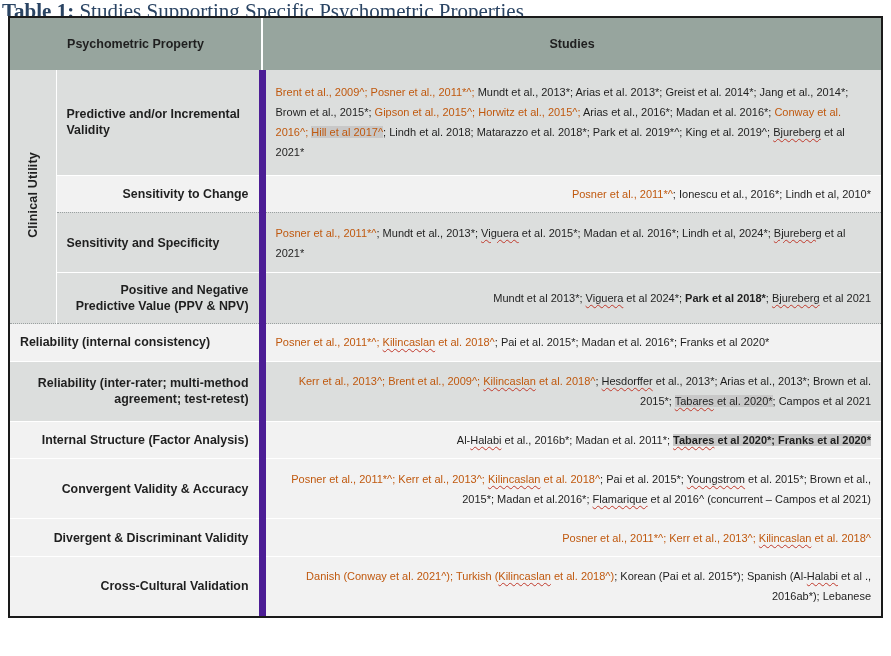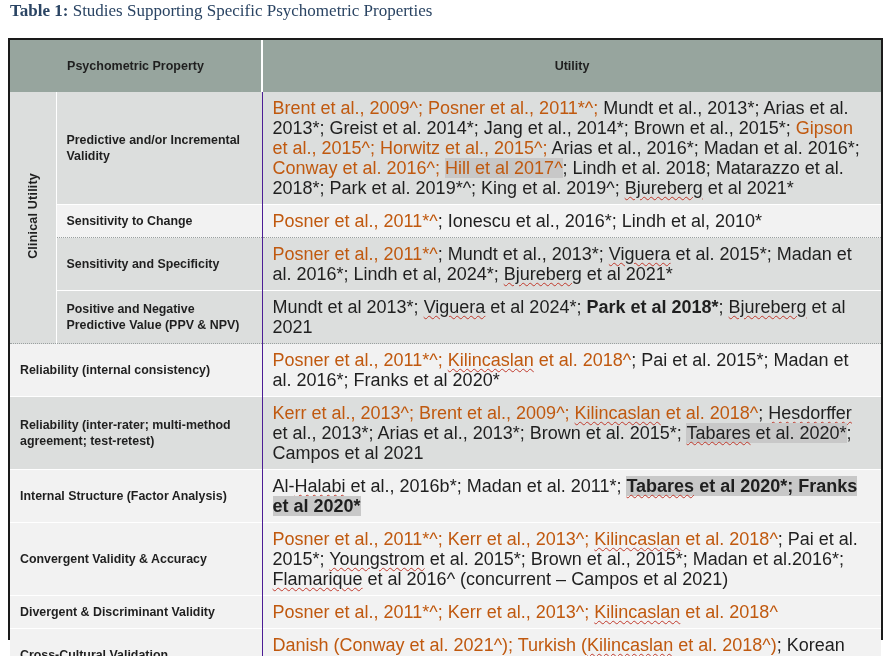--- a/index.html
+++ b/index.html
@@ -9,25 +9,25 @@
   }
   body {
     width: 891px;
     height: 656px;
     overflow: hidden;
     font-family: "Liberation Sans", sans-serif;
   }
 
   
   .caption {
-    height: 38px;
+    height: 16px;
     line-height: 22px;
-    padding-left: 10px;
+    padding-left: 2px;
     font-family: "Liberation Serif", serif;
-    font-size: 17px;
+    font-size: 21px;
     color: #2a4463;
     white-space: nowrap;
     overflow: hidden;
   }
   .caption .cap-num {
     font-weight: bold;
   }
   .caption .cap-rest {
     font-weight: normal;
   }
@@ -75,38 +75,39 @@
     vertical-align: middle;
     padding: 6px 10px 6px 10px;
     border: none;
     font-size: 12.5px;
     color: #1f1f1f;
   }
   td.prop {
     font-weight: bold;
     font-size: 12.4px;
     line-height: 16px;
-    border-right: 1px solid #4c1d95;
+    border-right: 7px solid #4c1d95;
   }
   td.study {
-    font-size: 18px;
+    font-size: 11px;
     line-height: 20px;
     font-family: "Liberation Sans", sans-serif;
   }
 
   
   tr.band-light td { background: #f2f2f2; }
   tr.band-dark  td { background: #dcdedd; }
 
   
   tr.sep td {
     border-top: 1px dotted #9aa0a0;
   }
   tr.sep-solid td {
     border-top: 1px solid #ffffff;
+    text-align: right;
   }
 
   
   td.rot {
     background: #dcdedd;
     width: 46px;
     padding: 0;
     text-align: center;
     vertical-align: middle;
     border-right: 1px solid #ffffff;
@@ -148,21 +149,21 @@
 <div class="table-wrap">
   <table class="psy">
     <colgroup>
       <col class="c-rot">
       <col class="c-prop">
       <col class="c-study">
     </colgroup>
     <thead>
       <tr>
         <th class="h-prop" colspan="2">Psychometric Property</th>
-        <th>Utility</th>
+        <th>Studies</th>
       </tr>
     </thead>
     <tbody>
 
       <tr class="band-dark">
         <td class="rot" rowspan="4">
           <span class="rot-inner">Clinical Utility</span>
         </td>
         <td class="prop">Predictive and/or Incremental Validity</td>
         <td class="study"><span class="orange">Brent et al., 2009^; Posner et al., 2011*^;  </span><span>Mundt et al., 2013*; Arias et al. 2013*; Greist et al. 2014*;  Jang et al., 2014*; Brown et al., 2015*; </span><span class="orange">Gipson et al., 2015^; Horwitz et al., 2015^; </span><span>Arias et al., 2016*; Madan et al. 2016*; </span><span class="orange">Conway et al. 2016^; </span><span class="orange hl">Hill et al 2017^</span><span>; Lindh et al. 2018; Matarazzo et al. 2018*; Park et al. 2019*^; King et al. 2019^; </span><span class="sq">Bjureberg</span><span> et al 2021*</span></td>

